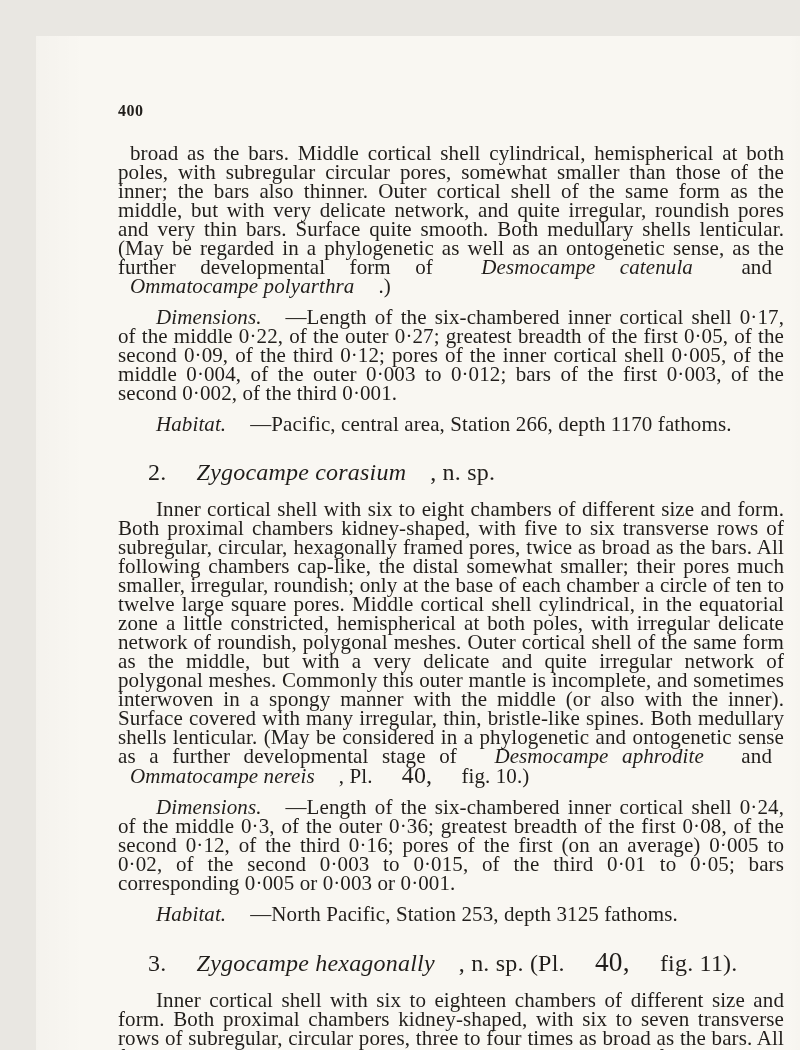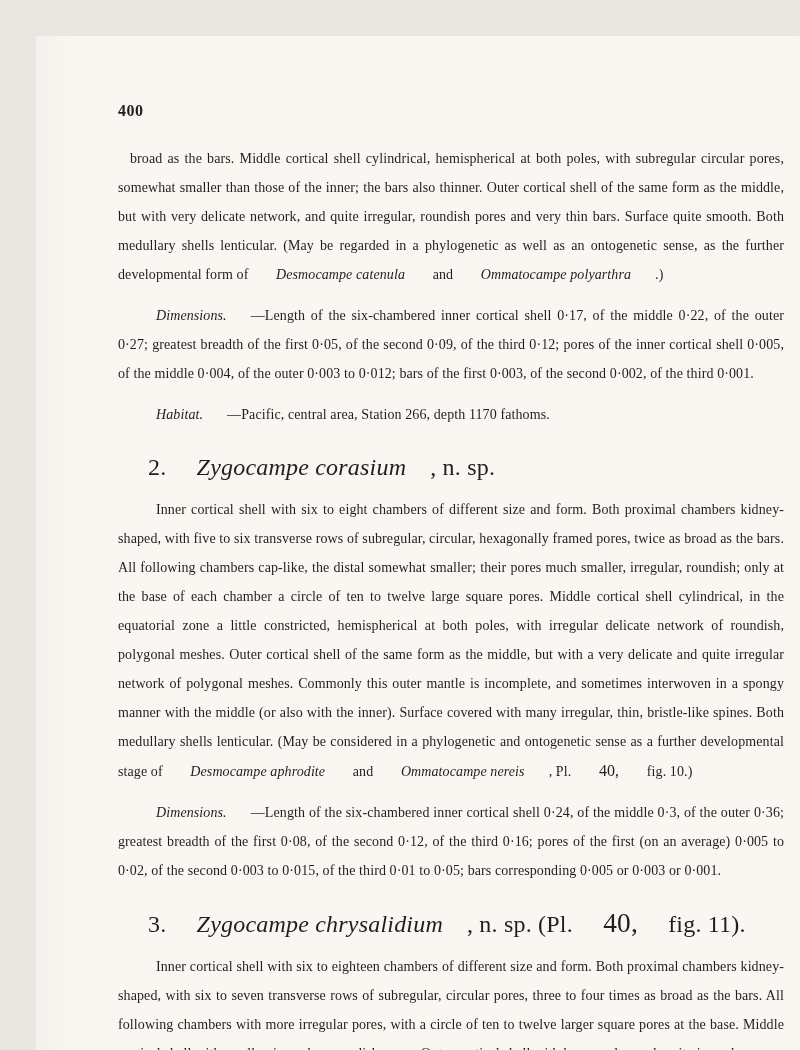--- a/index.html
+++ b/index.html
@@ -35,22 +35,22 @@
     font-size:14.5px;
     letter-spacing:1.6px;
     word-spacing:5px;
     font-weight:600;
   }
   .text-block{
     position:absolute;
     top:84px;left:58px;width:690px;
   }
   .para{
-    font-size:14px;
-    line-height:29px;
+    font-size:21px;
+    line-height:19px;
     text-align:justify;
     margin-bottom:2px;
     letter-spacing:0.1px;
   }
   .para.indent{text-indent:26px;}
   .species-heading{
     font-weight:normal;
     font-size:24px;
     line-height:22px;
     padding-left:30px;
@@ -81,20 +81,21 @@
     <span class="page-number">400</span>
   </div>
 
   <div class="text-block">
       <p class="para"><span>broad as the bars.  Middle cortical shell cylindrical, hemispherical at both poles, with subregular circular pores, somewhat smaller than those of the inner; the bars also thinner.  Outer cortical shell of the same form as the middle, but with very delicate network, and quite irregular, roundish pores and very thin bars.  Surface quite smooth.  Both medullary shells lenticular.  (May be regarded in a phylogenetic as well as an ontogenetic sense, as the further developmental form of </span><span class="it">Desmocampe catenula</span><span> and </span><span class="it">Ommatocampe polyarthra</span><span>.)</span></p>
       <p class="para indent"><span class="it">Dimensions.</span><span>—Length of the six-chambered inner cortical shell 0·17, of the middle 0·22, of the outer 0·27; greatest breadth of the first 0·05, of the second 0·09, of the third 0·12; pores of the inner cortical shell 0·005, of the middle 0·004, of the outer 0·003 to 0·012; bars of the first 0·003, of the second 0·002, of the third 0·001.</span></p>
       <p class="para indent"><span class="it">Habitat.</span><span>—Pacific, central area, Station 266, depth 1170 fathoms.</span></p>
       <h3 class="species-heading"><span>2. </span><span class="it">Zygocampe corasium</span><span>, n. sp.</span></h3>
       <p class="para indent"><span>Inner cortical shell with six to eight chambers of different size and form.  Both proximal chambers kidney-shaped, with five to six transverse rows of subregular, circular, hexagonally framed pores, twice as broad as the bars.  All following chambers cap-like, the distal somewhat smaller; their pores much smaller, irregular, roundish; only at the base of each chamber a circle of ten to twelve large square pores.  Middle cortical shell cylindrical, in the equatorial zone a little constricted, hemispherical at both poles, with irregular delicate network of roundish, polygonal meshes.  Outer cortical shell of the same form as the middle, but with a very delicate and quite irregular network of polygonal meshes.  Commonly this outer mantle is incomplete, and sometimes interwoven in a spongy manner with the middle (or also with the inner).  Surface covered with many irregular, thin, bristle-like spines.  Both medullary shells lenticular.  (May be considered in a phylogenetic and ontogenetic sense as a further developmental stage of </span><span class="it">Desmocampe aphrodite</span><span> and </span><span class="it">Ommatocampe nereis</span><span>, Pl. </span><span class="plnum">40,</span><span> fig. 10.)</span></p>
       <p class="para indent"><span class="it">Dimensions.</span><span>—Length of the six-chambered inner cortical shell 0·24, of the middle 0·3, of the outer 0·36; greatest breadth of the first 0·08, of the second 0·12, of the third 0·16; pores of the first (on an average) 0·005 to 0·02, of the second 0·003 to 0·015, of the third 0·01 to 0·05; bars corresponding 0·005 or 0·003 or 0·001.</span></p>
-      <h3 class="species-heading"><span>3. </span><span class="it">Zygocampe chrysalidium</span><span>, n. sp. (Pl. </span><span class="plnum">40,</span><span> fig. 11).</span></h3>
+      <p class="para indent"><span class="it">Habitat.</span><span>—North Pacific, Station 253, depth 3125 fathoms.</span></p>
+      <h3 class="species-heading"><span>3. </span><span class="it">Zygocampe hexagonally</span><span>, n. sp. (Pl. </span><span class="plnum">40,</span><span> fig. 11).</span></h3>
       <p class="para indent"><span>Inner cortical shell with six to eighteen chambers of different size and form.  Both proximal chambers kidney-shaped, with six to seven transverse rows of subregular, circular pores, three to four times as broad as the bars.  All following chambers with more irregular pores, with a circle of ten to twelve larger square pores at the base.  Middle cortical shell with smaller, irregular, roundish pores.  Outer cortical shell with larger polygonal, quite irregular pores.  Both outer shells appear commonly incomplete or somewhat irregularly developed, and sometimes in a spongy manner interwoven with one another.  Surface covered with irregular, bristle-like spines.  Both medullary shells spheroidal.  The breadth of the chambers decreases gradually towards both poles, so that the whole shell assumes a spindle form.  Sometimes on both poles is developed a short conical</span></p>
     </div>
 
   <div class="scan-edge"></div>
   <div class="scan-bar"></div>
 
 </div>
 
 </body></html>

